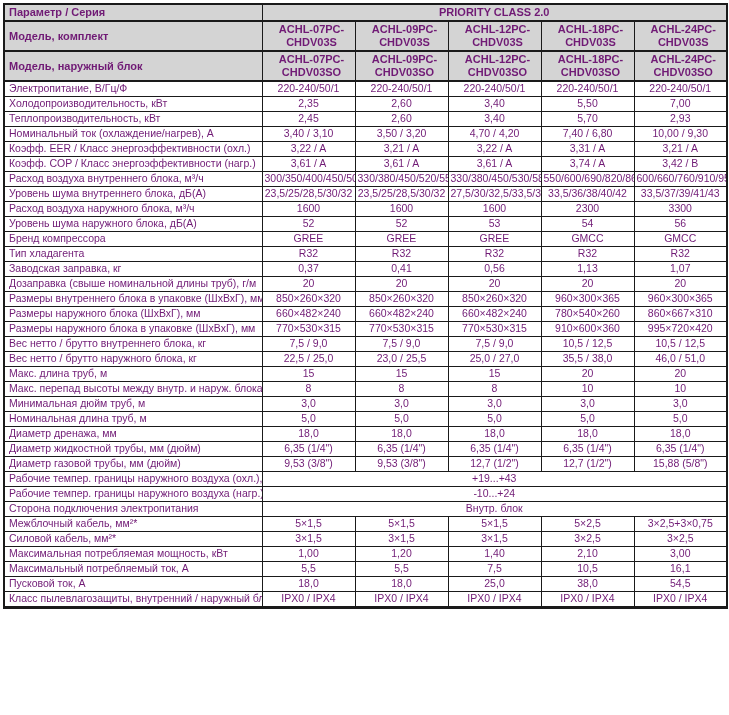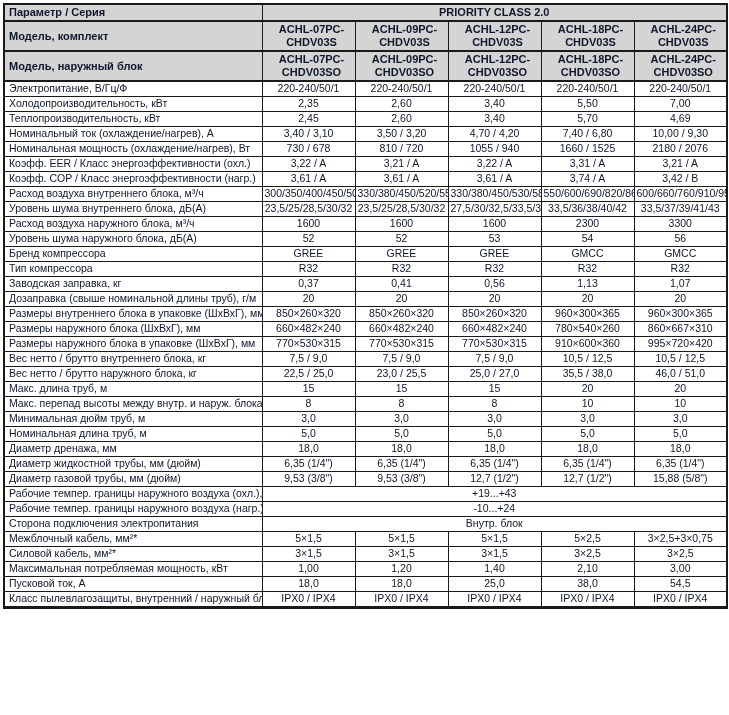--- a/index.html
+++ b/index.html
@@ -12,21 +12,21 @@
     width: 729px;
     height: 715px;
     box-sizing: border-box;
     padding: 3px;
     font-family: "Liberation Sans", sans-serif;
   }
   table.spec-table {
     border-collapse: collapse;
     table-layout: fixed;
     width: 723px;
-    color: #0f172a;
+    color: #701a75;
   }
   table.spec-table {
     border: 2px solid #1a1a1a;
     border-bottom-width: 3px;
   }
   td {
     border: 1px solid #1a1a1a;
     font-size: 10.5px;
     line-height: 1.12;
     padding: 0 2px;
@@ -115,39 +115,31 @@
           <td class="val">3,40</td>
           <td class="val">5,50</td>
           <td class="val">7,00</td>
         </tr>
         <tr>
           <td class="param">Теплопроизводительность, кВт</td>
           <td class="val">2,45</td>
           <td class="val">2,60</td>
           <td class="val">3,40</td>
           <td class="val">5,70</td>
-          <td class="val">4,69</td>
+          <td class="val">2,93</td>
         </tr>
         <tr>
           <td class="param">Номинальный ток (охлаждение/нагрев), А</td>
           <td class="val">3,40 / 3,10</td>
           <td class="val">3,50 / 3,20</td>
           <td class="val">4,70 / 4,20</td>
           <td class="val">7,40 / 6,80</td>
           <td class="val">10,00 / 9,30</td>
         </tr>
         <tr>
-          <td class="param">Номинальная мощность (охлаждение/нагрев), Вт</td>
-          <td class="val">730 / 678</td>
-          <td class="val">810 / 720</td>
-          <td class="val">1055 / 940</td>
-          <td class="val">1660 / 1525</td>
-          <td class="val">2180 / 2076</td>
-        </tr>
-        <tr>
           <td class="param">Коэфф. EER / Класс энергоэффективности (охл.)</td>
           <td class="val">3,22 / A</td>
           <td class="val">3,21 / A</td>
           <td class="val">3,22 / A</td>
           <td class="val">3,31 / A</td>
           <td class="val">3,21 / A</td>
         </tr>
         <tr>
           <td class="param">Коэфф. COP / Класс энергоэффективности (нагр.)</td>
           <td class="val">3,61 / A</td>
@@ -190,21 +182,21 @@
         </tr>
         <tr>
           <td class="param">Бренд компрессора</td>
           <td class="val">GREE</td>
           <td class="val">GREE</td>
           <td class="val">GREE</td>
           <td class="val">GMCC</td>
           <td class="val">GMCC</td>
         </tr>
         <tr>
-          <td class="param">Тип компрессора</td>
+          <td class="param">Тип хладагента</td>
           <td class="val">R32</td>
           <td class="val">R32</td>
           <td class="val">R32</td>
           <td class="val">R32</td>
           <td class="val">R32</td>
         </tr>
         <tr>
           <td class="param">Заводская заправка, кг</td>
           <td class="val">0,37</td>
           <td class="val">0,41</td>
@@ -346,20 +338,28 @@
         </tr>
         <tr>
           <td class="param">Максимальная потребляемая мощность, кВт</td>
           <td class="val">1,00</td>
           <td class="val">1,20</td>
           <td class="val">1,40</td>
           <td class="val">2,10</td>
           <td class="val">3,00</td>
         </tr>
         <tr>
+          <td class="param">Максимальный потребляемый ток, А</td>
+          <td class="val">5,5</td>
+          <td class="val">5,5</td>
+          <td class="val">7,5</td>
+          <td class="val">10,5</td>
+          <td class="val">16,1</td>
+        </tr>
+        <tr>
           <td class="param">Пусковой ток, А</td>
           <td class="val">18,0</td>
           <td class="val">18,0</td>
           <td class="val">25,0</td>
           <td class="val">38,0</td>
           <td class="val">54,5</td>
         </tr>
         <tr>
           <td class="param">Класс пылевлагозащиты, внутренний / наружный блок</td>
           <td class="val">IPX0 / IPX4</td>

